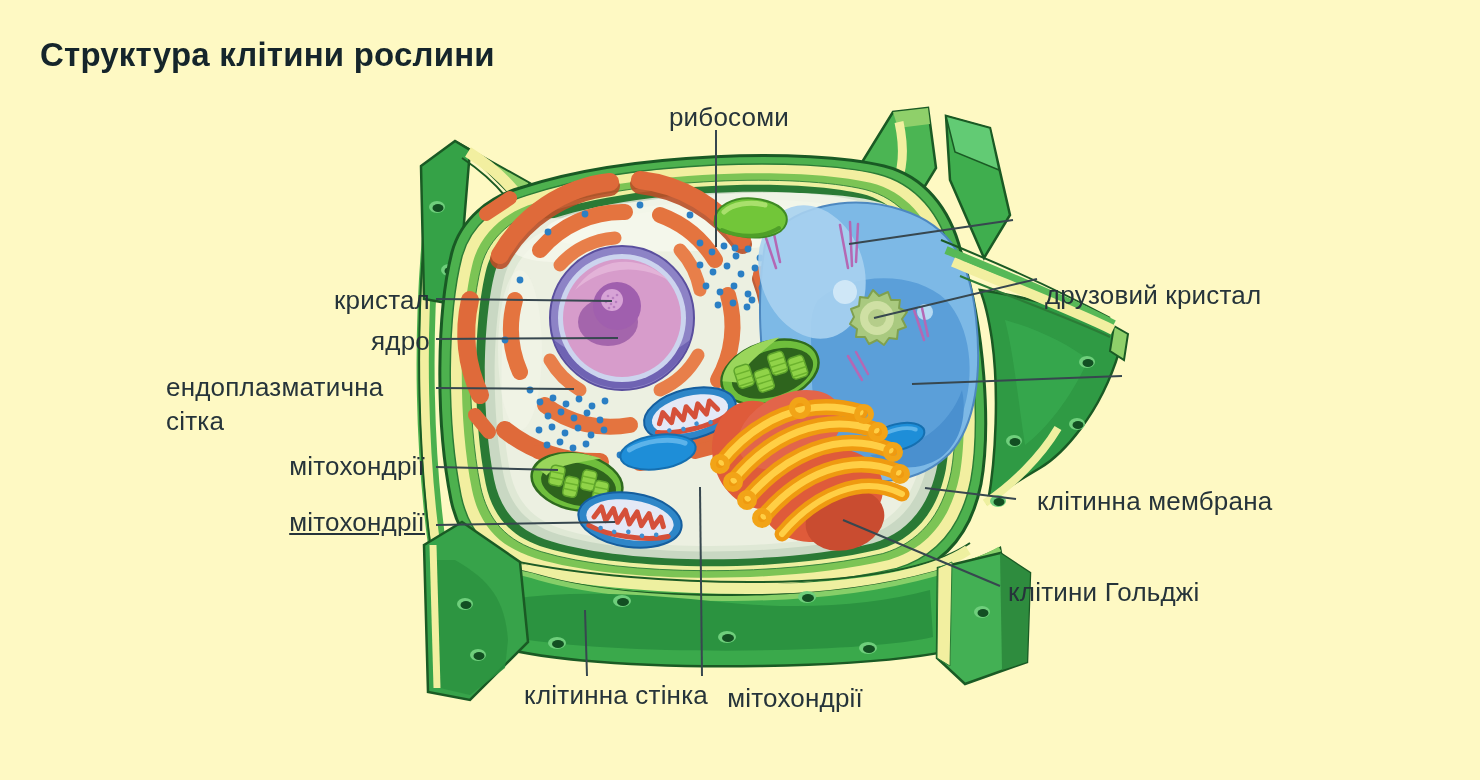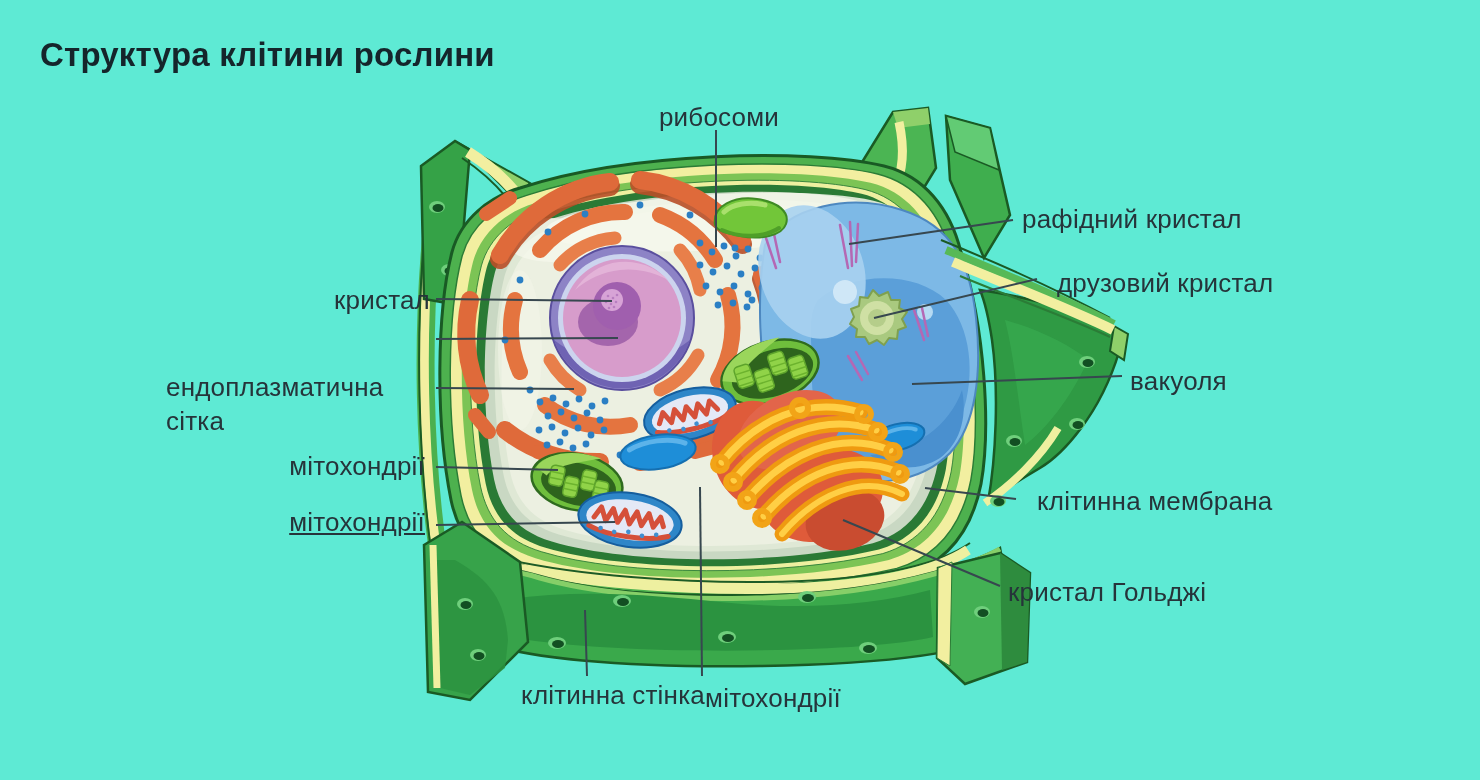--- a/index.html
+++ b/index.html
@@ -1,34 +1,34 @@
 <!DOCTYPE html>
 <html><head>
 <meta charset="utf-8">
 <style>
   html,body{margin:0;padding:0;}
   .stage{
     position:relative;
     width:1480px;height:780px;
-    background:#5eead4;
+    background:#fef9c3;
     overflow:hidden;
     font-family:"Liberation Sans","DejaVu Sans",sans-serif;
   }
   .stage svg{position:absolute;left:0;top:0;}
   h1.title{
     position:absolute;left:40px;top:36px;margin:0;
     font-size:33px;font-weight:700;color:#15252b;letter-spacing:.2px;
   }
   .lbl{
     position:absolute;
     font-size:26px;line-height:1.3;color:#26343a;letter-spacing:.2px;
     white-space:normal;
   }
   .lbl.r{text-align:right;}
-  .lbl.c{text-align:center;}
+  .lbl.c{text-align:right;}
 </style>
 </head>
 <body>
 
 <div class="stage">
 
 <h1 class="title">Структура клітини рослини</h1>
 
 <svg width="1480" height="780" viewBox="0 0 1480 780" aria-hidden="true">
   <defs>
@@ -410,25 +410,24 @@
     <path d="M 436,339 L 618,338"></path>
     <path d="M 436,388 L 574,389"></path>
     <path d="M 436,467 L 558,470"></path>
     <path d="M 436,525 L 615,522"></path>
     <path d="M 585,610 L 587,676"></path>
     <path d="M 700,487 L 702,676"></path>
   </g>
 </svg>
 
 <div class="lbl c" style="left:649px;top:101px;width:140px;">рибосоми</div>
-<div class="lbl" style="left:1022px;top:203px;width:300px;">рафідний кристал</div>
-<div class="lbl" style="left:1045px;top:267px;width:300px;margin-left:12px;">друзовий кристал</div>
-<div class="lbl" style="left:1130px;top:365px;width:220px;">вакуоля</div>
+<div class="lbl" style="left:1045px;top:279px;width:300px;">друзовий кристал</div>
 <div class="lbl" style="left:1025px;top:485px;width:320px;margin-left:12px;">клітинна мембрана</div>
-<div class="lbl" style="left:1008px;top:576px;width:320px;">кристал Гольджі</div>
+<div class="lbl" style="left:1008px;top:576px;width:320px;">клітини Гольджі</div>
 <div class="lbl r" style="left:230px;top:284px;width:200px;">кристал</div>
+<div class="lbl r" style="left:230px;top:325px;width:200px;">ядро</div>
 <div class="lbl" style="left:166px;top:371px;width:250px;">ендоплазматична сітка</div>
 <div class="lbl r" style="left:225px;top:450px;width:200px;">мітохондрії</div>
 <div class="lbl r" style="left:225px;top:506px;width:200px;text-decoration:underline;">мітохондрії</div>
 <div class="lbl c" style="left:518px;top:679px;width:190px;">клітинна стінка</div>
 <div class="lbl c" style="left:683px;top:682px;width:180px;">мітохондрії</div>
 
 </div>
 
 </body></html>

